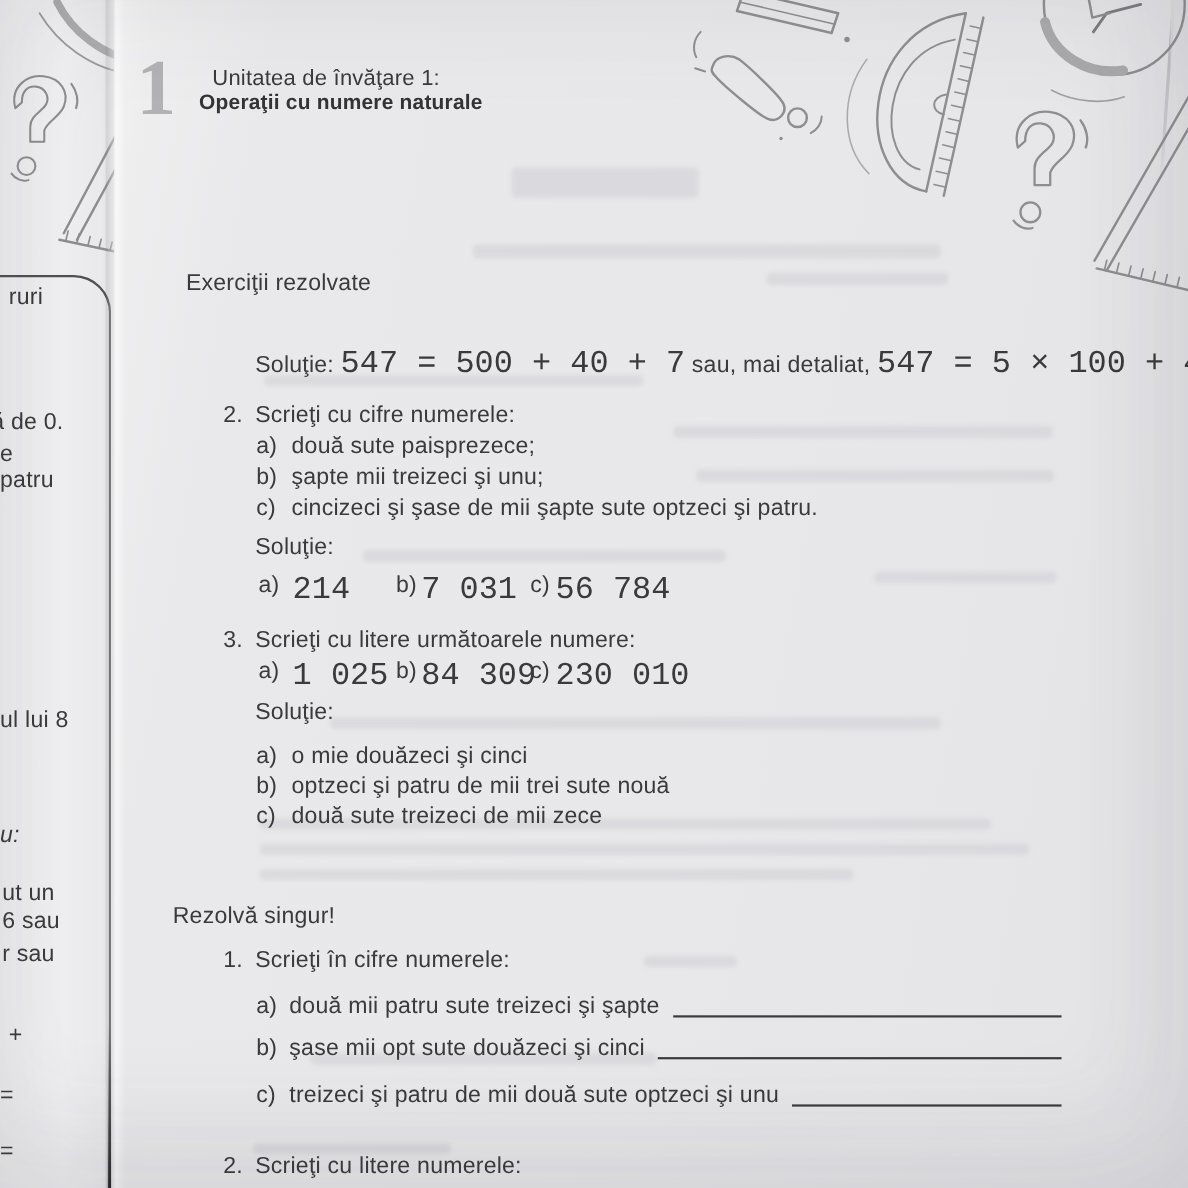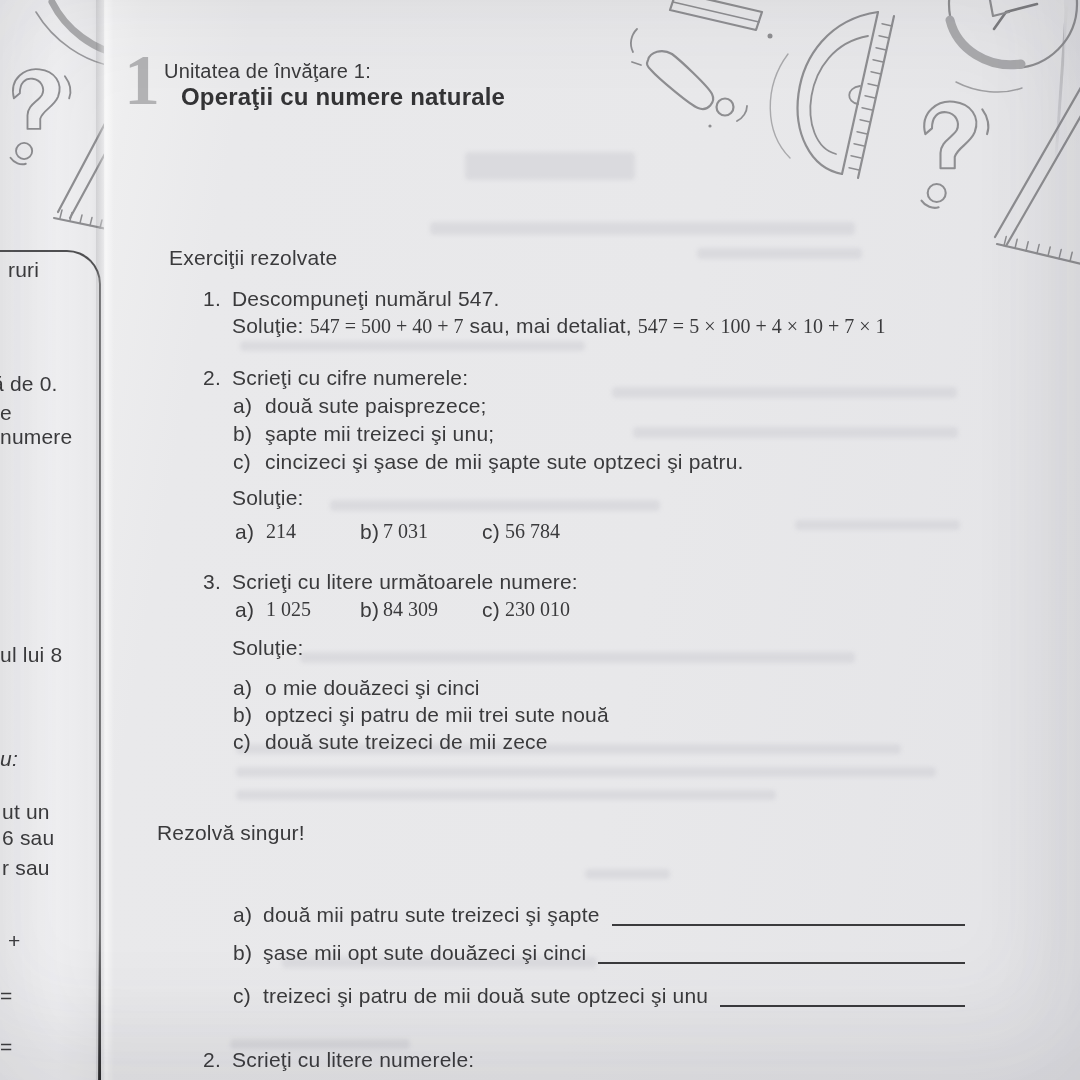--- a/index.html
+++ b/index.html
@@ -27,25 +27,25 @@
           border:2px solid #505052;border-radius:0 34px 0 0;border-left:none;border-bottom:none;}
   .frag{position:absolute;font-size:21px;letter-spacing:.2px;color:#3b3b3d;white-space:nowrap;}
 
   
   .ghost{position:absolute;background:#cdcdd3;opacity:.5;filter:blur(2px);border-radius:4px;}
 
   
   .t{position:absolute;font-size:21px;letter-spacing:.2px;color:#3a3a3c;white-space:nowrap;line-height:1.25;}
   .unit-num{position:absolute;left:124px;top:44px;font-family:"Liberation Serif",serif;
             font-weight:700;font-size:72px;line-height:1;color:#b2b2b4;}
-  .title1{left:164px;top:59px;font-size:20px;}
-  .title2{left:181px;top:82px;font-size:24px;font-weight:700;color:#333335;}
+  .title1{left:193px;top:59px;font-size:20px;}
+  .title2{left:181px;top:82px;font-size:19px;font-weight:700;color:#333335;}
   .exnum{display:inline-block;width:29px;}
   .lbl{display:inline-block;width:32px;}
-  .math{font-family:Liberation Serif, serif;font-size:20px;letter-spacing:0;text-align:center;}
+  .math{font-family:Liberation Mono, monospace;font-size:29px;letter-spacing:0;text-align:center;}
   .sol-mid{margin:0 6px;}
   .fill-row{position:absolute;left:233px;width:732px;display:flex;align-items:baseline;
             font-size:21px;letter-spacing:.2px;color:#3a3a3c;}
   .fill-row .flbl{flex:0 0 30px;}
   .fill-row .ftxt{white-space:nowrap;margin-right:12px;}
   .fill-row .line{flex:1;height:0;border-bottom:2px solid #3b3b3d;transform:translateY(4px);min-width:40px;}
 
   svg{position:absolute;left:0;top:0;}
   .doodle path,.doodle circle{fill:none;stroke:#8e8e91;stroke-width:2.2;stroke-linecap:round;stroke-linejoin:round;}
 </style>
@@ -75,21 +75,21 @@
         <path d="M109,116 L58,212"></path>
         <path d="M119,128 L70,218"></path>
         <path d="M54,218 L116,231"></path>
         <path d="M60,218 l2,-8 M70,220.5 l2,-8 M80,223 l2,-8 M90,225.5 l2,-8 M100,228 l2,-8 M108,230 l2,-8" style="stroke-width:1.5"></path>
       </g>
     </svg>
     <div class="lp-box"></div>
     <div class="frag" style="left:8px;top:258px">ruri</div>
     <div class="frag" style="left:-8px;top:372px">ă de 0.</div>
     <div class="frag" style="left:0px;top:401px">e</div>
-    <div class="frag" style="left:0px;top:425px">numere</div>
+    <div class="frag" style="left:0px;top:425px">patru</div>
     <div class="frag" style="left:0px;top:643px">ul lui 8</div>
     <div class="frag" style="left:0px;top:747px;font-style:italic">u:</div>
     <div class="frag" style="left:2px;top:800px">ut un</div>
     <div class="frag" style="left:2px;top:826px">6 sau</div>
     <div class="frag" style="left:2px;top:856px">r sau</div>
     <div class="frag" style="left:8px;top:929px">+</div>
     <div class="frag" style="left:0px;top:984px">=</div>
     <div class="frag" style="left:0px;top:1035px">=</div>
   </div>
 
@@ -155,23 +155,20 @@
       <path d="M1004,245.6 l2.2,-9 M1015,248.2 l2.2,-9 M1026,250.8 l2.2,-9 M1037,253.4 l2.2,-9 M1048,256 l2.2,-9 M1059,258.6 l2.2,-9 M1070,261.2 l2.2,-9" style="stroke-width:1.5"></path>
     </g>
   </svg>
 
   <div class="unit-num">1</div>
   <div class="t title1">Unitatea de învăţare 1:</div>
   <div class="t title2">Operaţii cu numere naturale</div>
 
   <div class="t" style="left:169px;top:245px">Exerciţii rezolvate</div>
 
-  <div class="t" style="left:203px;top:286px">
-    <span class="exnum">1.</span><span>Descompuneţi numărul 547.</span>
-  </div>
   <div class="t" style="left:232px;top:313px">
     <span class="sol-mid" style="margin-left:0">Soluţie:</span><span class="math">547 = 500 + 40 + 7</span><span class="sol-mid">sau, mai detaliat,</span><span class="math">547 = 5 × 100 + 4 × 10 + 7 × 1</span>
   </div>
 
   <div class="t" style="left:203px;top:365px">
     <span class="exnum">2.</span><span>Scrieţi cu cifre numerele:</span>
   </div>
   <div class="t" style="left:233px;top:393px">
     <span class="lbl">a)</span><span>două sute paisprezece;</span>
   </div>
@@ -208,20 +205,23 @@
   </div>
   <div class="t" style="left:233px;top:702px">
     <span class="lbl">b)</span><span>optzeci şi patru de mii trei sute nouă</span>
   </div>
   <div class="t" style="left:233px;top:729px">
     <span class="lbl">c)</span><span>două sute treizeci de mii zece</span>
   </div>
 
   <div class="t" style="left:157px;top:820px">Rezolvă singur!</div>
 
+  <div class="t" style="left:203px;top:860px">
+    <span class="exnum">1.</span><span>Scrieţi în cifre numerele:</span>
+  </div>
 
   <div class="fill-row" style="top:903px">
     <span class="flbl">a)</span>
     <span class="ftxt">două mii patru sute treizeci şi şapte</span>
     <span class="line"></span>
   </div>
   <div class="fill-row" style="top:941px">
     <span class="flbl">b)</span>
     <span class="ftxt">şase mii opt sute douăzeci şi cinci</span>
     <span class="line"></span>

